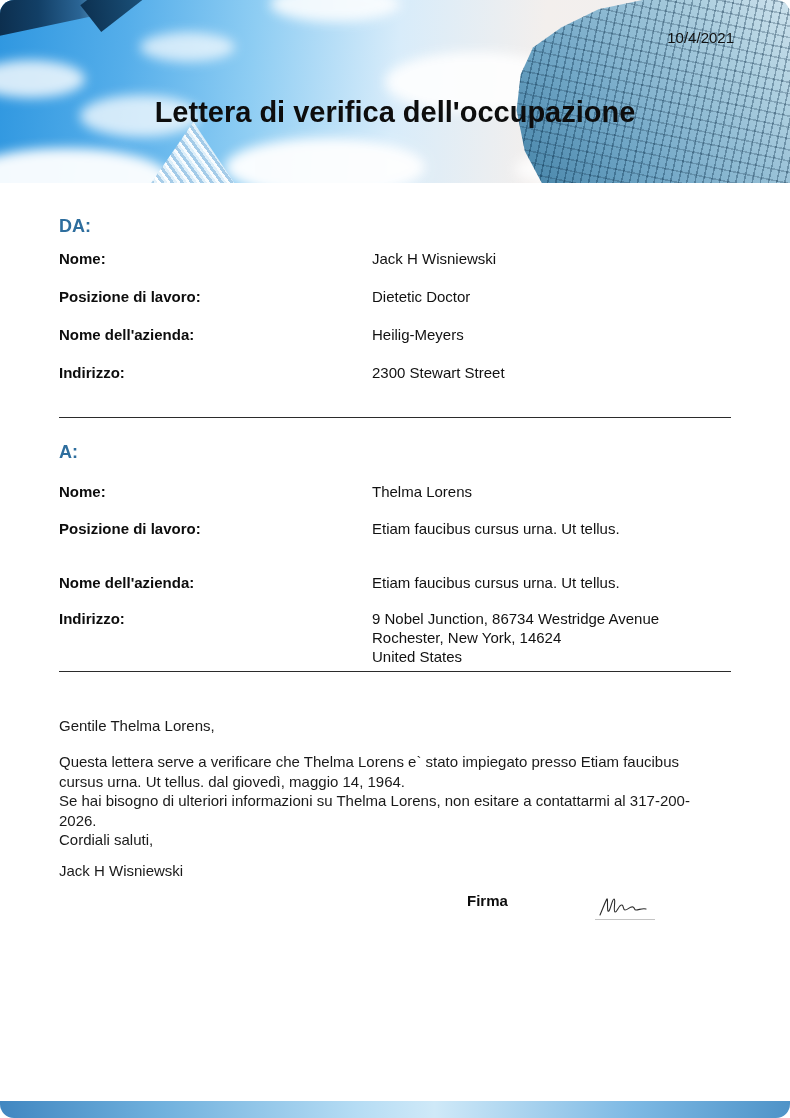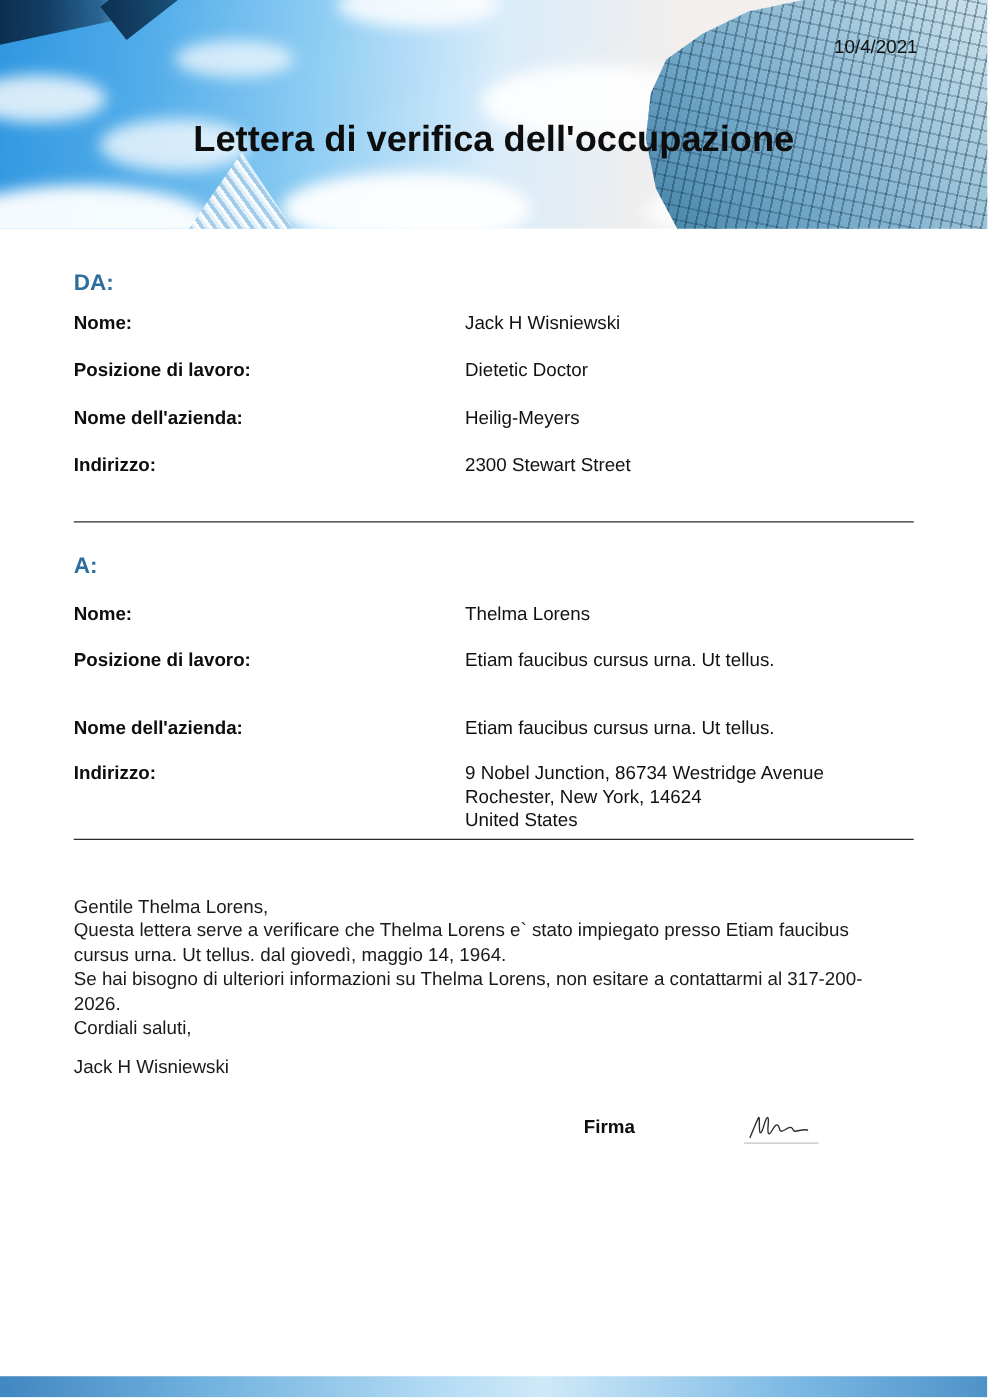--- a/index.html
+++ b/index.html
@@ -1,18 +1,18 @@
 <!DOCTYPE html>
 <html><head>
 <meta charset="utf-8">
 <style>
   html,body { margin:0; padding:0; background:#ffffff; }
   .page {
     position:relative; width:790px; height:1118px; overflow:hidden; background:#ffffff;
-    font-family:"Liberation Sans","DejaVu Sans",sans-serif; color:#1a1a1a;
+    font-family:"Liberation Sans","DejaVu Sans",sans-serif; color:#1a1a1a;border-radius:14px;
   }
 
   
   .banner { position:absolute; top:0; left:0; width:790px; height:183px; overflow:hidden; }
   .sky {
     position:absolute; inset:0;
     background:linear-gradient(95deg,#2f97e0 0%,#55aeea 16%,#8ecdf3 32%,#d8ecfa 50%,#f3efed 68%,#efefF1 100%);
   }
   .cloud { position:absolute; background:#ffffff; border-radius:50%; filter:blur(6px); opacity:.95; }
   .c1 { left:-40px;  top:148px; width:210px; height:62px; }
@@ -60,23 +60,23 @@
   .row.first-to { margin-top:20px; }
   .row.tight { margin-top:18px; }
   .row.gap { margin-top:35px; }
   .row.addr-to { margin-top:17px; }
   .flabel { flex:none; width:289px; font-weight:bold; color:#0d0d0d; }
   .fvalue { color:#111; }
   .rule { border:none; border-top:1px solid #2b2b2b; margin:35px 0 0 0; }
   .rule.second { margin-top:5px; }
 
   .salutation { margin:44px 0 0 0; font-size:15px; line-height:19px; }
-  .para { font-size:15px; line-height:19.5px; }
+  .para { margin-top:17px; font-size:15px; line-height:19.5px; }
   .signer { margin:11px 0 0 0; font-size:15px; line-height:19.5px; }
-  .firma-row { display:flex; align-items:center; margin-top:24px; }
+  .firma-row { display:flex; align-items:flex-start; margin-top:12px; }
   .firma-label { margin-left:408px; font-size:15px; font-weight:bold; color:#0d0d0d; }
   .signature { margin-left:87px; margin-top:4px; border-bottom:1px solid #c4c4c4; line-height:0; padding:0 2px 1px 2px; }
 
   
   .footer-bar {
     position:absolute; left:0; bottom:0; width:790px; height:17px;
     background:linear-gradient(90deg,#4187c1 0%,#6fb0dd 20%,#b5dcf4 45%,#cfe9f8 55%,#7db9e4 80%,#4e93c8 100%);
   }
 </style>
 </head>

